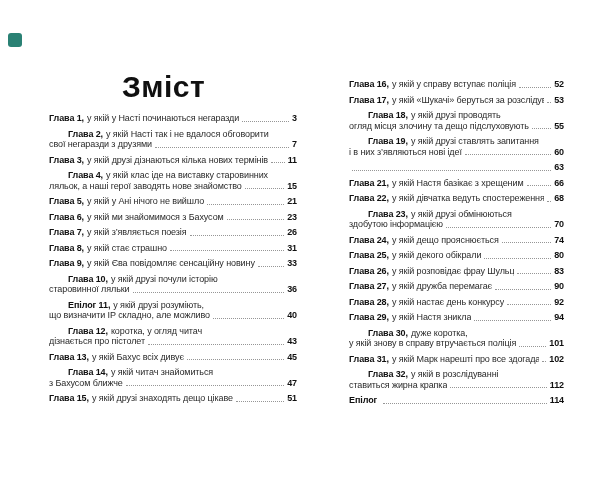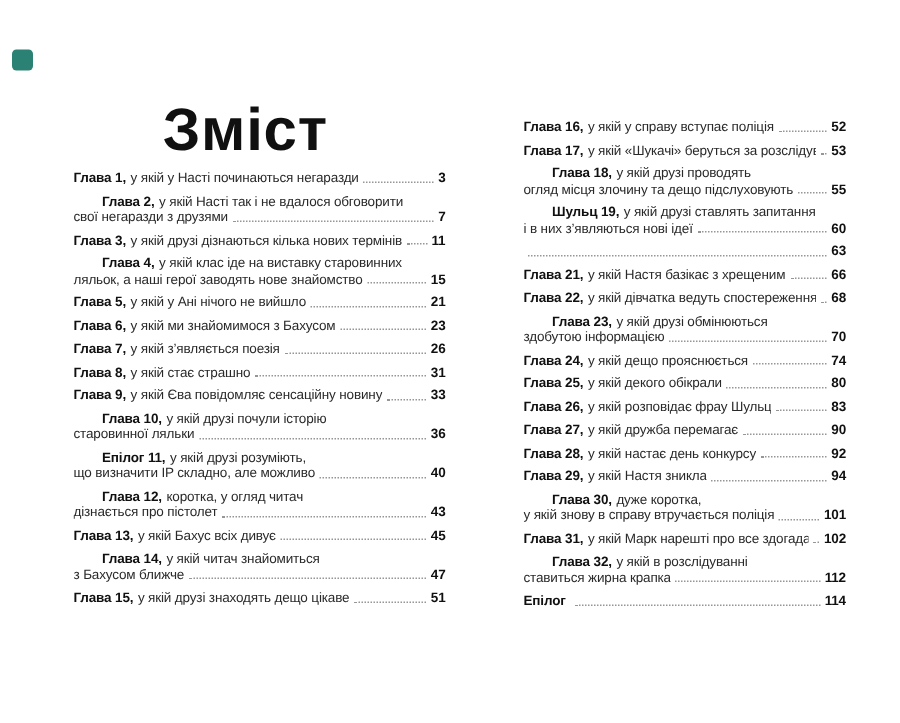--- a/index.html
+++ b/index.html
@@ -7,21 +7,21 @@
     position:relative;width:600px;height:482px;background:#ffffff;overflow:hidden;
     font-family:"Liberation Sans",sans-serif;color:#2a2a2a;
   }
   .accent-square{
     position:absolute;left:8px;top:33px;width:14px;height:14px;border-radius:3px;
   }
   .col{position:absolute;}
   .col-left{left:30px;top:70px;width:267px;}
   .col-right{left:330px;top:79px;width:234px;}
   .toc-title{
-    font-size:40px;line-height:34px;font-weight:700;text-align:center;
+    font-size:30px;line-height:34px;font-weight:700;text-align:center;
     color:#101010;letter-spacing:.5px;margin-bottom:9px;
   }
   .entry{font-size:9px;line-height:10.5px;margin-bottom:5px;letter-spacing:-.1px;}
   .l1{white-space:nowrap;overflow:hidden;margin-left:38px;}
   .row{display:flex;align-items:baseline;padding-left:19px;}
   .txt{white-space:nowrap;flex:0 1 auto;overflow:hidden;}
   .bold{font-weight:700;color:#101010;margin-right:3px;}
   .leader{
     flex:1 1 auto;min-width:4px;align-self:flex-end;
     border-bottom:1px dotted #969696;margin:0 3px 2px 3px;
@@ -169,21 +169,21 @@
         </div>
         <div class="entry">
           <div class="l1"><span class="bold">Глава 18,</span><span class="rest">у якій друзі проводять</span></div>
           <div class="row">
             <span class="txt">огляд місця злочину та дещо підслуховують</span>
             <span class="leader"></span>
             <span class="page">55</span>
           </div>
         </div>
         <div class="entry">
-          <div class="l1"><span class="bold">Шульц 19,</span><span class="rest">у якій друзі ставлять запитання</span></div>
+          <div class="l1"><span class="bold">Глава 19,</span><span class="rest">у якій друзі ставлять запитання</span></div>
           <div class="row">
             <span class="txt">і в них з’являються нові ідеї</span>
             <span class="leader"></span>
             <span class="page">60</span>
           </div>
         </div>
         <div class="entry">
           <div class="row">
             <span class="leader"></span>
             <span class="page">63</span>

